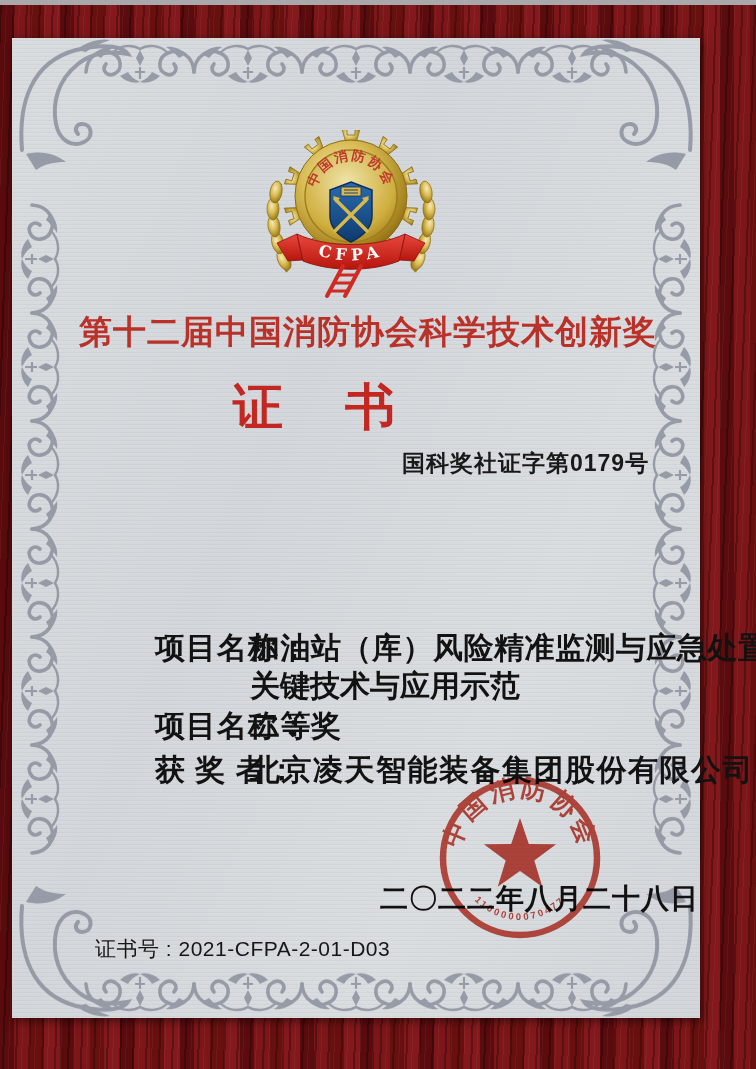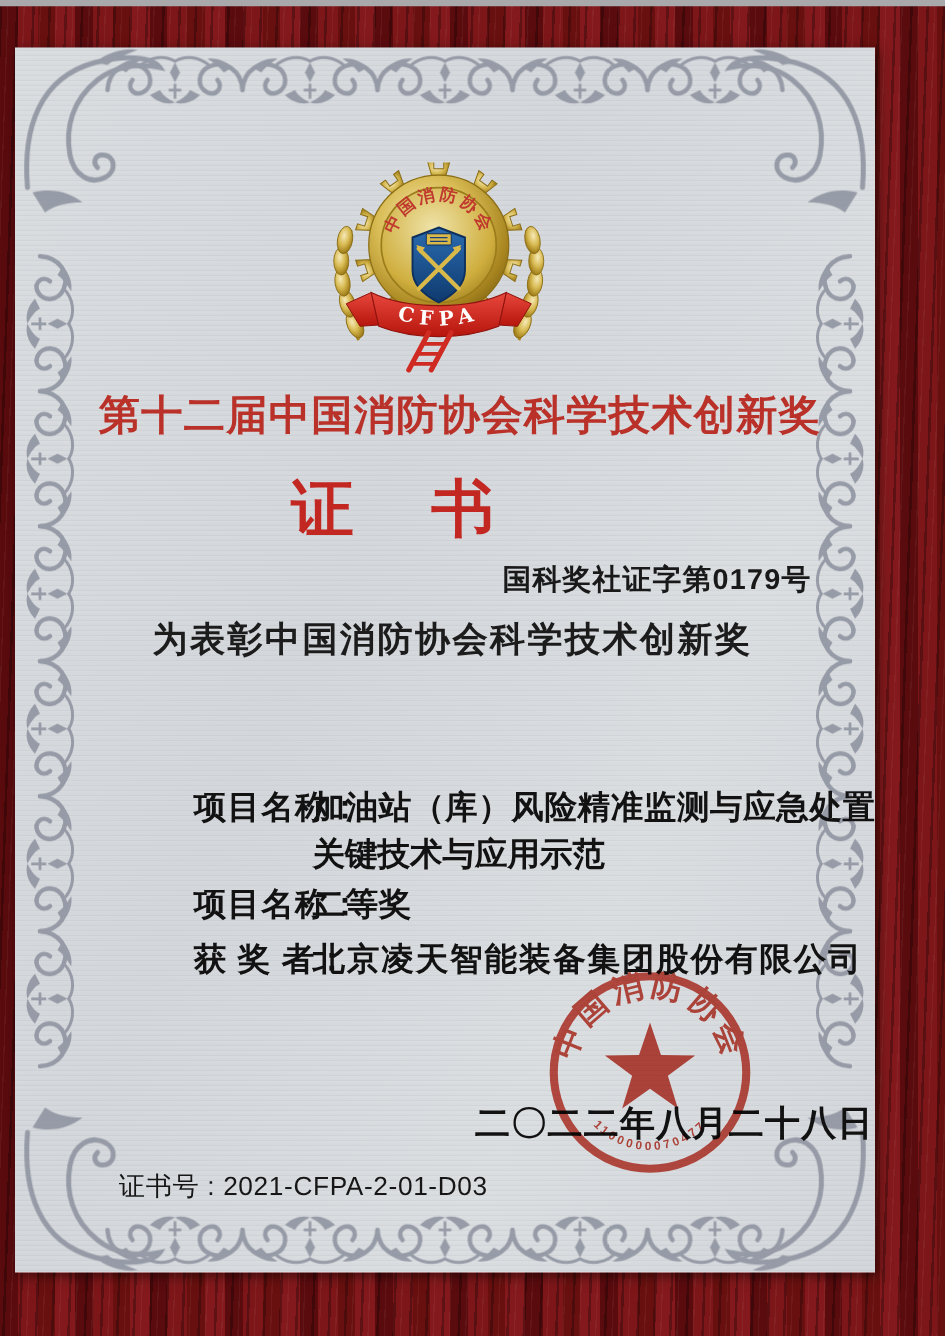--- a/index.html
+++ b/index.html
@@ -34,21 +34,21 @@
   .issue-no{
     position:absolute;left:390px;top:410px;font-size:23px;font-weight:bold;color:#191919;
     letter-spacing:1px;white-space:nowrap;
   }
   .body-line{
     position:absolute;font-family:"DejaVu Serif", serif;font-weight:600;font-size:28px;
     color:#1c1c1c;letter-spacing:2px;white-space:nowrap;
   }
   .body-line1{left:110px;top:455px;}
   .body-line2{left:66px;top:506px;}
-  .field{position:absolute;font-size:26px;font-weight:bold;color:#121212;white-space:nowrap;}
+  .field{position:absolute;font-size:30px;font-weight:bold;color:#121212;white-space:nowrap;}
   .field .label{position:absolute;left:0;top:0;letter-spacing:1px;}
   .field .value{position:absolute;left:95px;top:0;letter-spacing:0.5px;}
   .f-project{left:143px;top:590px;}
   .f-project2{left:238px;top:628px;}
   .f-grade{left:143px;top:668px;}
   .f-winner{left:143px;top:712px;}
   .f-winner .value{letter-spacing:1.5px;}
   .date{
     position:absolute;left:368px;top:842px;width:300px;text-align:center;
     font-size:28px;font-weight:bold;color:#111;letter-spacing:1px;white-space:nowrap;
@@ -207,21 +207,20 @@
     <g stroke="#cf2b22" stroke-width="4" stroke-linecap="round">
       <path d="M92,136 L76,166 M110,136 L94,166"></path>
       <path d="M87,145 L105,145 M83,153 L101,153 M79,161 L97,161" stroke-width="3"></path>
     </g>
   </svg>
 
   <div class="title">第十二届中国消防协会科学技术创新奖</div>
   <div class="subtitle">证　书</div>
   <div class="issue-no">国科奖社证字第0179号</div>
 
-  <div class="body-line body-line1">为表彰中国消防协会科学技术创新奖</div>
 
   <div class="field f-project">
     <span class="label">项目名称：</span>
     <span class="value">加油站（库）风险精准监测与应急处置</span>
   </div>
   <div class="field f-project2">
     <span>关键技术与应用示范</span>
   </div>
   <div class="field f-grade">
     <span class="label">项目名称：</span>

